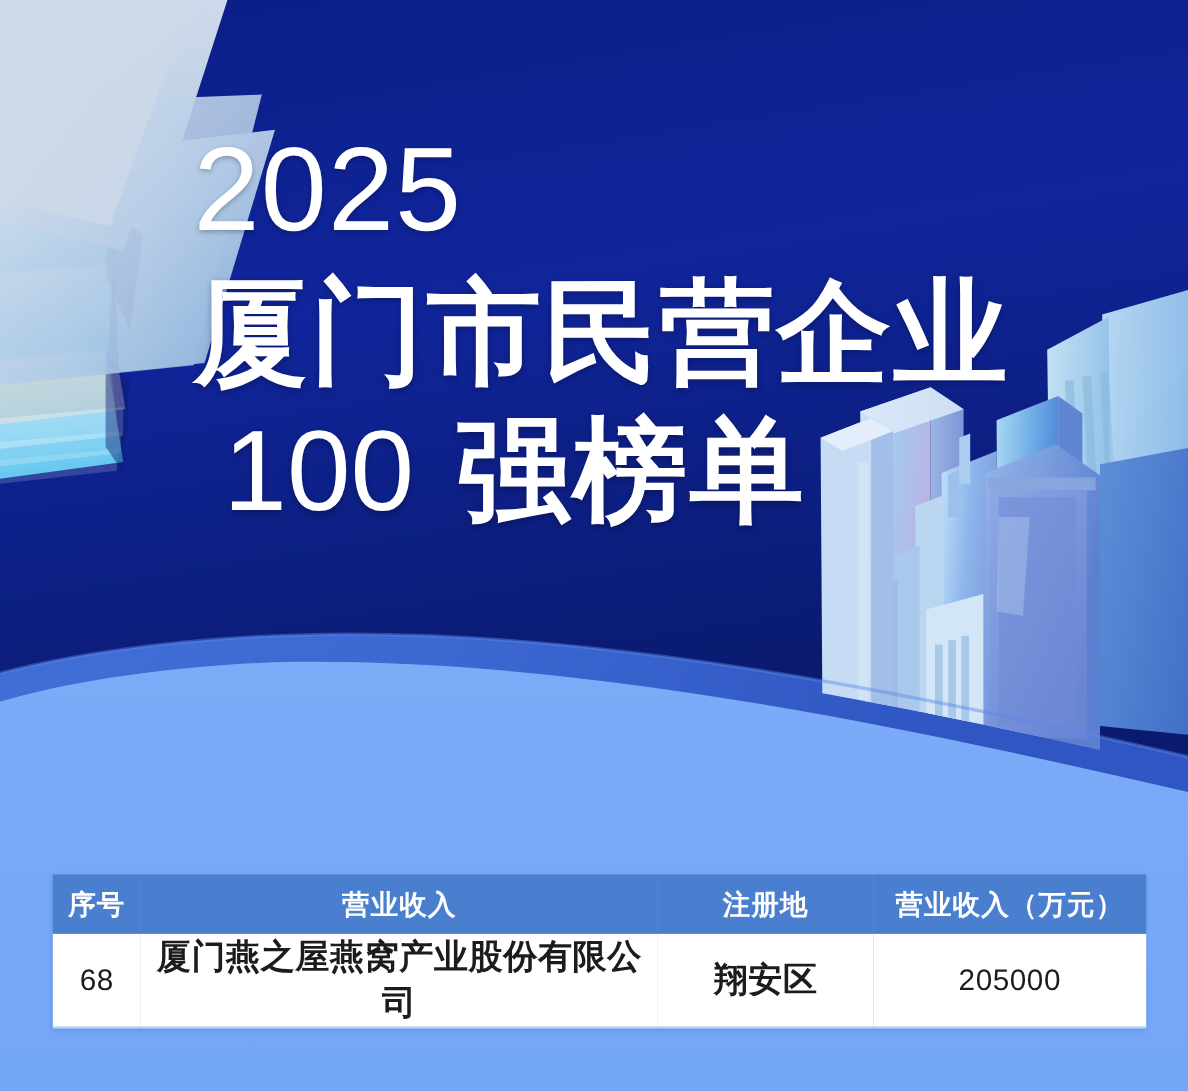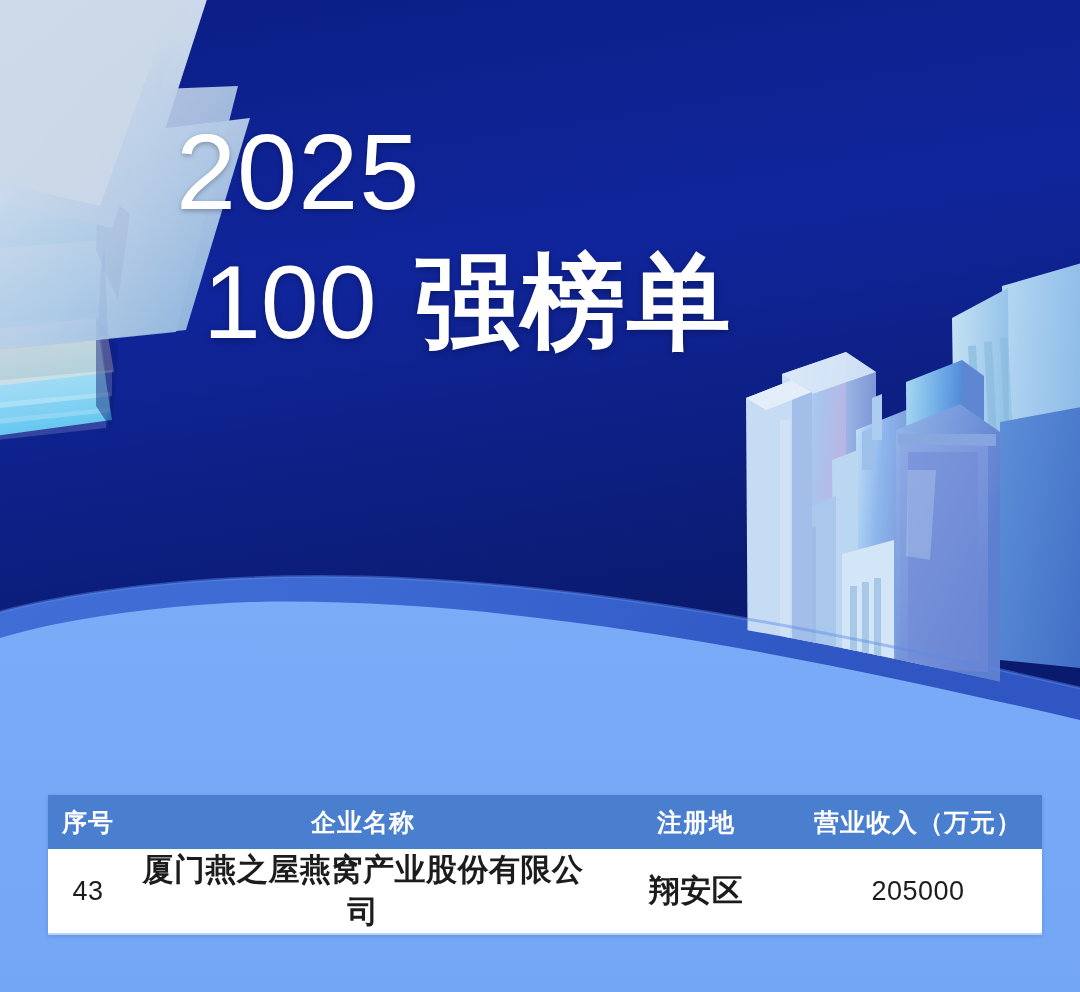--- a/index.html
+++ b/index.html
@@ -307,43 +307,44 @@
 
       <polygon points="908,470 936,470 930,560 906,556" fill="#BFD8F2" opacity="0.35"></polygon>
       <polygon points="780,420 790,420 790,690 780,690" fill="#FFFFFF" opacity="0.18"></polygon>
     </g>
 
     <path d="M0,612 C60,596 150,582 250,578 C520,566 820,628 1080,688" fill="none" stroke="#5C8AE6" stroke-width="3" opacity="0.45"></path>
   </svg>
 
   <div class="title-block">
     <div class="title-year">2025</div>
+    <div class="title-main">厦门市民营企业</div>
     <div class="title-sub">
       <span class="num">100</span><span> 强榜单</span>
     </div>
   </div>
 
   <table class="rank-table">
     <colgroup>
       <col class="col-rank">
       <col class="col-name">
       <col class="col-region">
       <col class="col-rev">
     </colgroup>
     <thead>
       <tr>
         <th>序号</th>
-        <th>企业名称</th>
+        <th>营业收入</th>
         <th>注册地</th>
         <th>营业收入（万元）</th>
       </tr>
     </thead>
     <tbody>
       <tr class="data-row">
-        <td class="num-cell">43</td>
+        <td class="num-cell">68</td>
         <td>厦门燕之屋燕窝产业股份有限公司</td>
         <td>翔安区</td>
         <td class="num-cell">205000</td>
       </tr>
     </tbody>
   </table>
 
 </div>
 
 </body></html>

